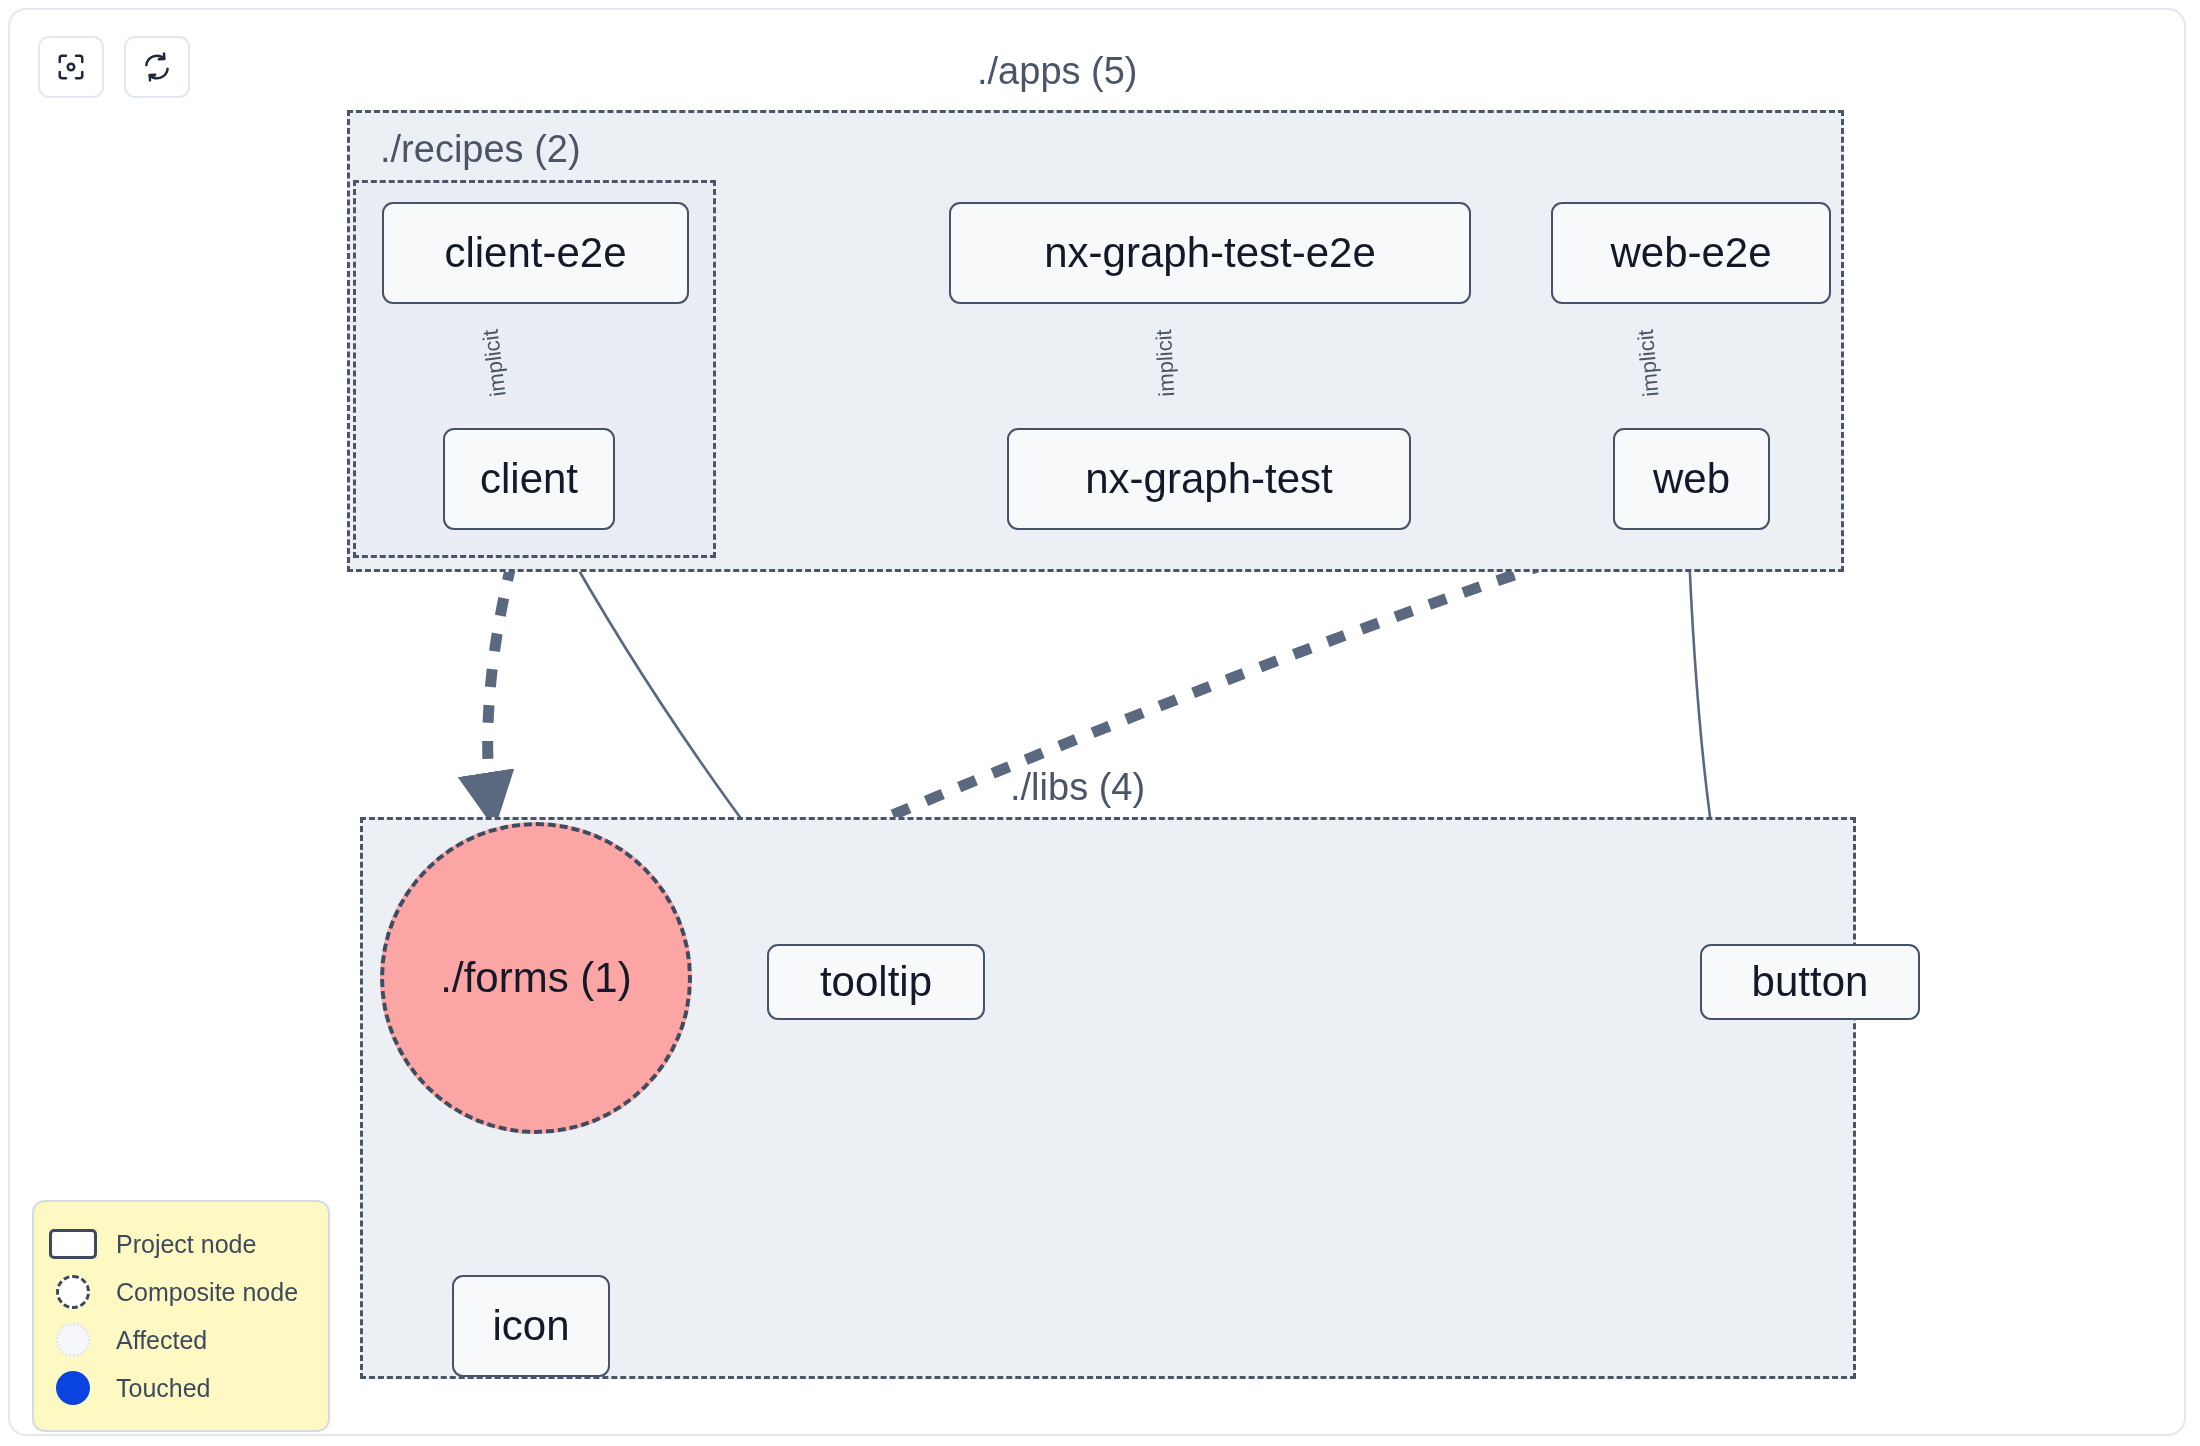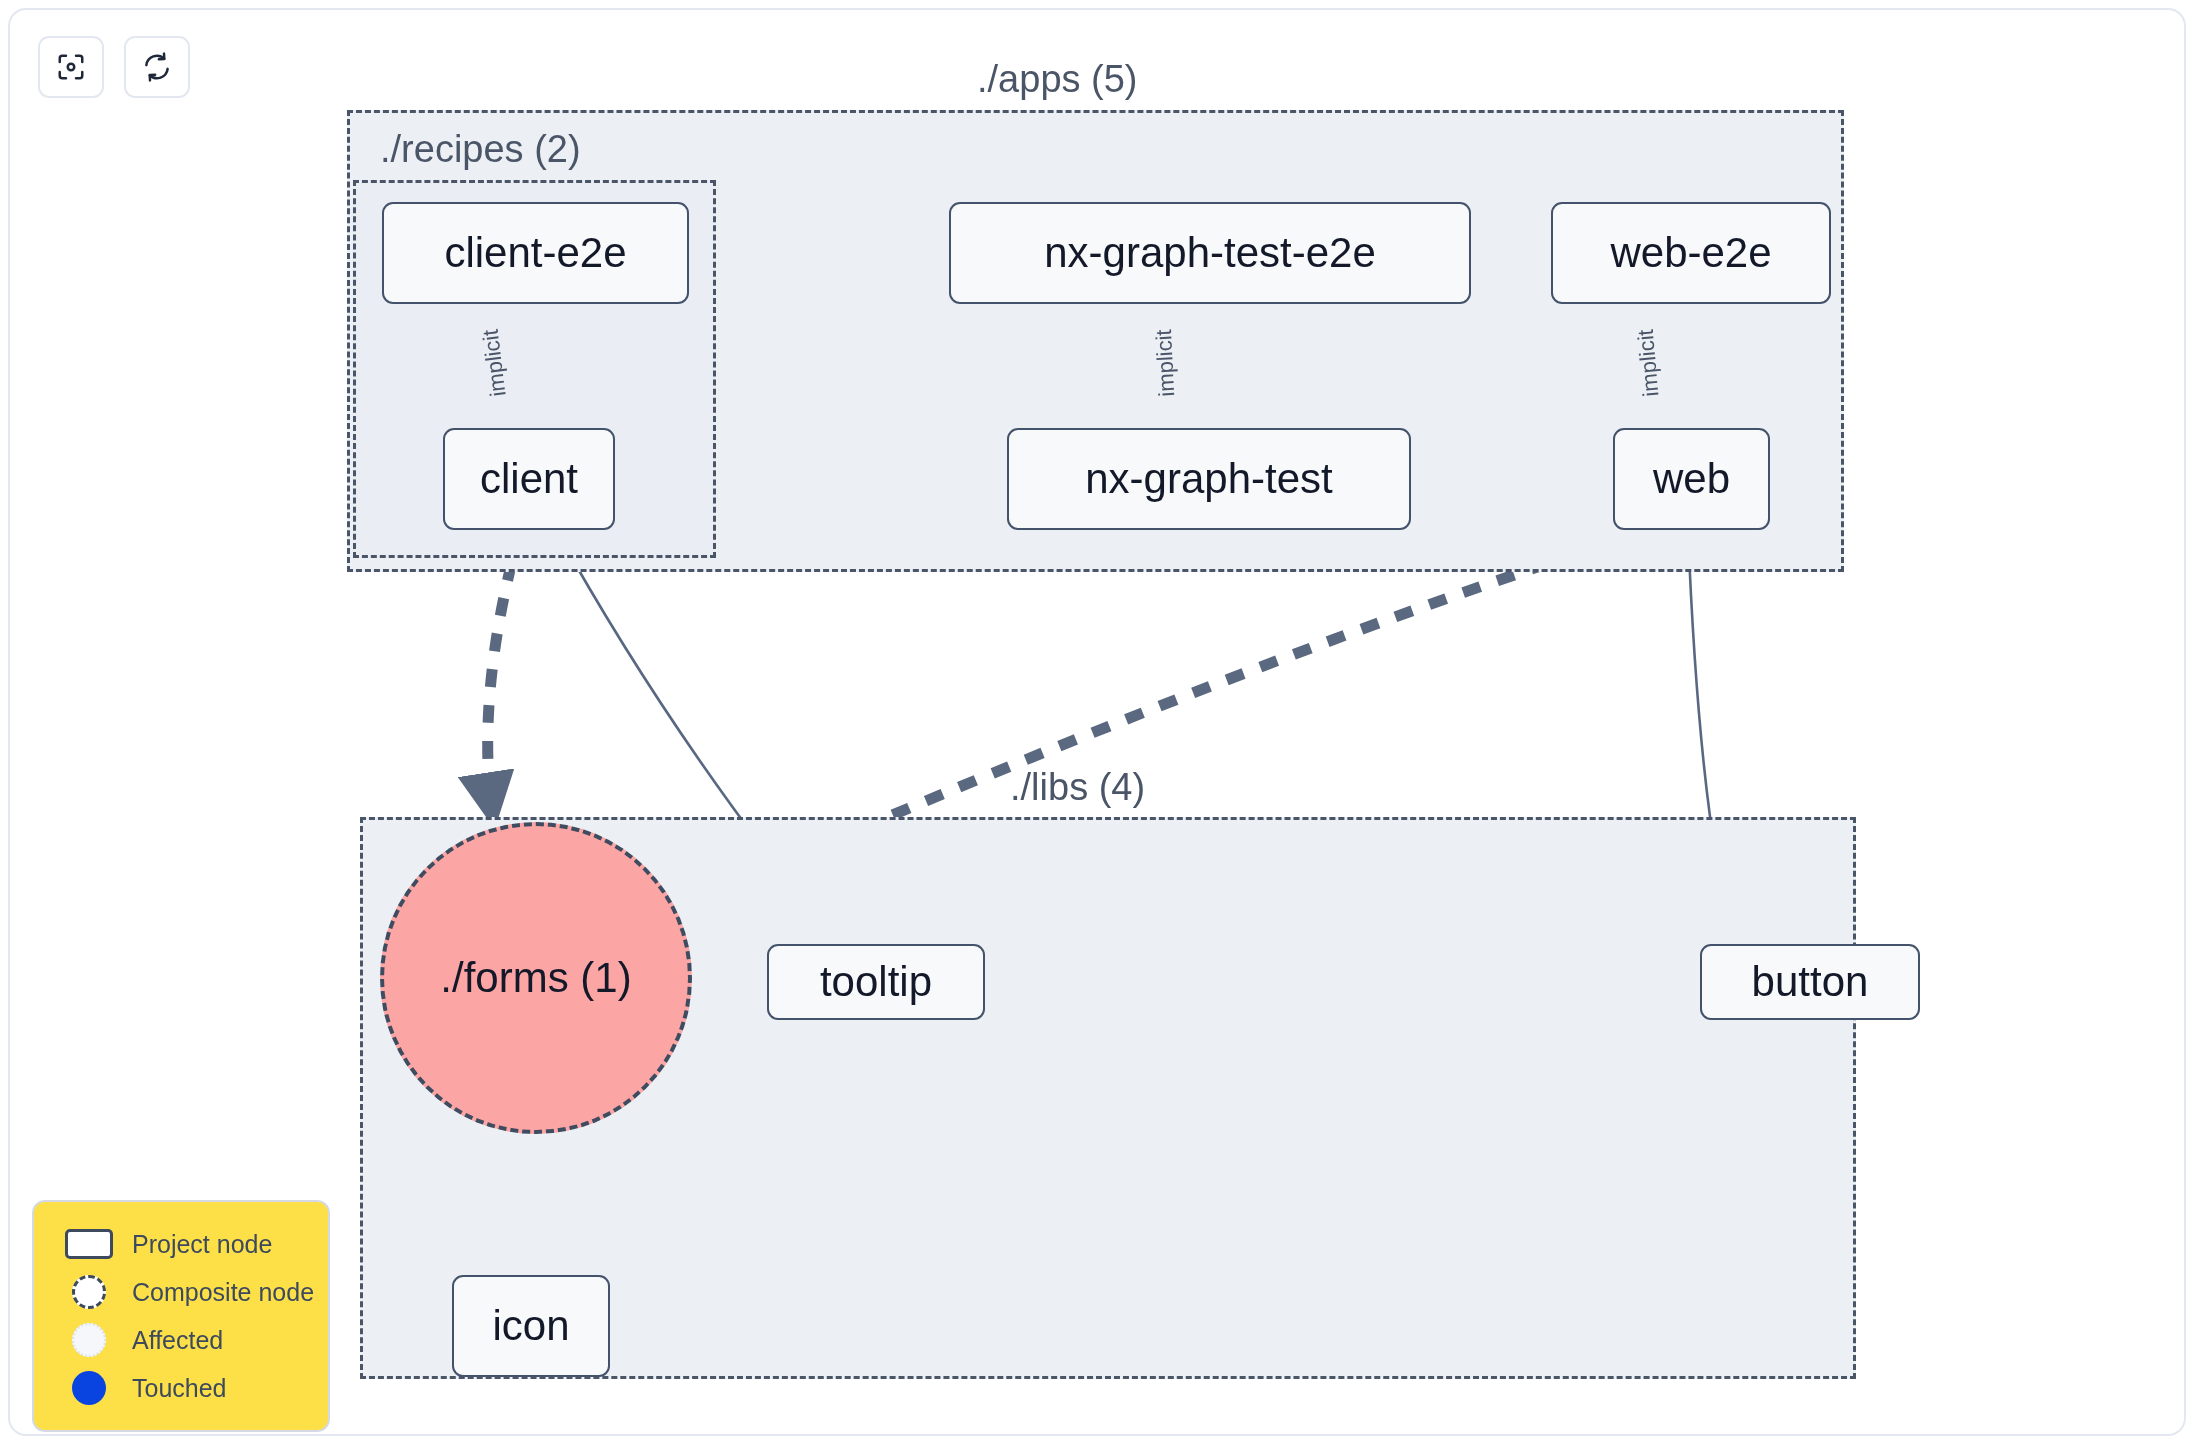--- a/index.html
+++ b/index.html
@@ -128,22 +128,22 @@
   }
 
   
   .legend {
     position: absolute;
     left: 32px;
     top: 1200px;
     width: 298px;
     border: 2px solid #d3dae6;
     border-radius: 13px;
-    background: #fde047;
-    padding: 18px 24px;
+    background: #fef9c3;
+    padding: 18px 8px;
     box-sizing: border-box;
     z-index: 45;
   }
   .legend-row {
     display: flex;
     align-items: center;
     height: 48px;
   }
   .legend-swatch {
     width: 62px;
@@ -216,21 +216,21 @@
           <polyline points="6.4,22.7 6.2,18.4 10.5,18.2"></polyline>
         </svg>
       </span>
     </button>
   </div>
 
   <div class="group-box" style="left:347px; top:110px; width:1497px; height:462px;"></div>
   <div class="group-box inner" style="left:353px; top:180px; width:363px; height:378px;"></div>
   <div class="group-box" style="left:360px; top:817px; width:1496px; height:562px;"></div>
 
-  <div class="group-label" style="left:977px; top:60px;">./apps (5)</div>
+  <div class="group-label" style="left:977px; top:52px;">./apps (5)</div>
   <div class="group-label" style="left:380px; top:130px;">./recipes (2)</div>
   <div class="group-label" style="left:1010px; top:768px;">./libs (4)</div>
 
   <svg id="graph-svg" viewBox="0 0 2200 1446" xmlns="http://www.w3.org/2000/svg">
     <defs>
       <marker id="arrow-thin" viewBox="0 0 10 10" refX="9" refY="5" markerWidth="7" markerHeight="7" orient="auto-start-reverse">
         <path d="M 0 0.6 L 10 5 L 0 9.4 z" fill="#56647d"></path>
       </marker>
       <marker id="arrow-thick" viewBox="0 0 10 10" refX="8" refY="5" markerWidth="5.2" markerHeight="5.2" orient="auto-start-reverse">
         <path d="M 0 0 L 10 5 L 0 10 z" fill="#5a6880"></path>

